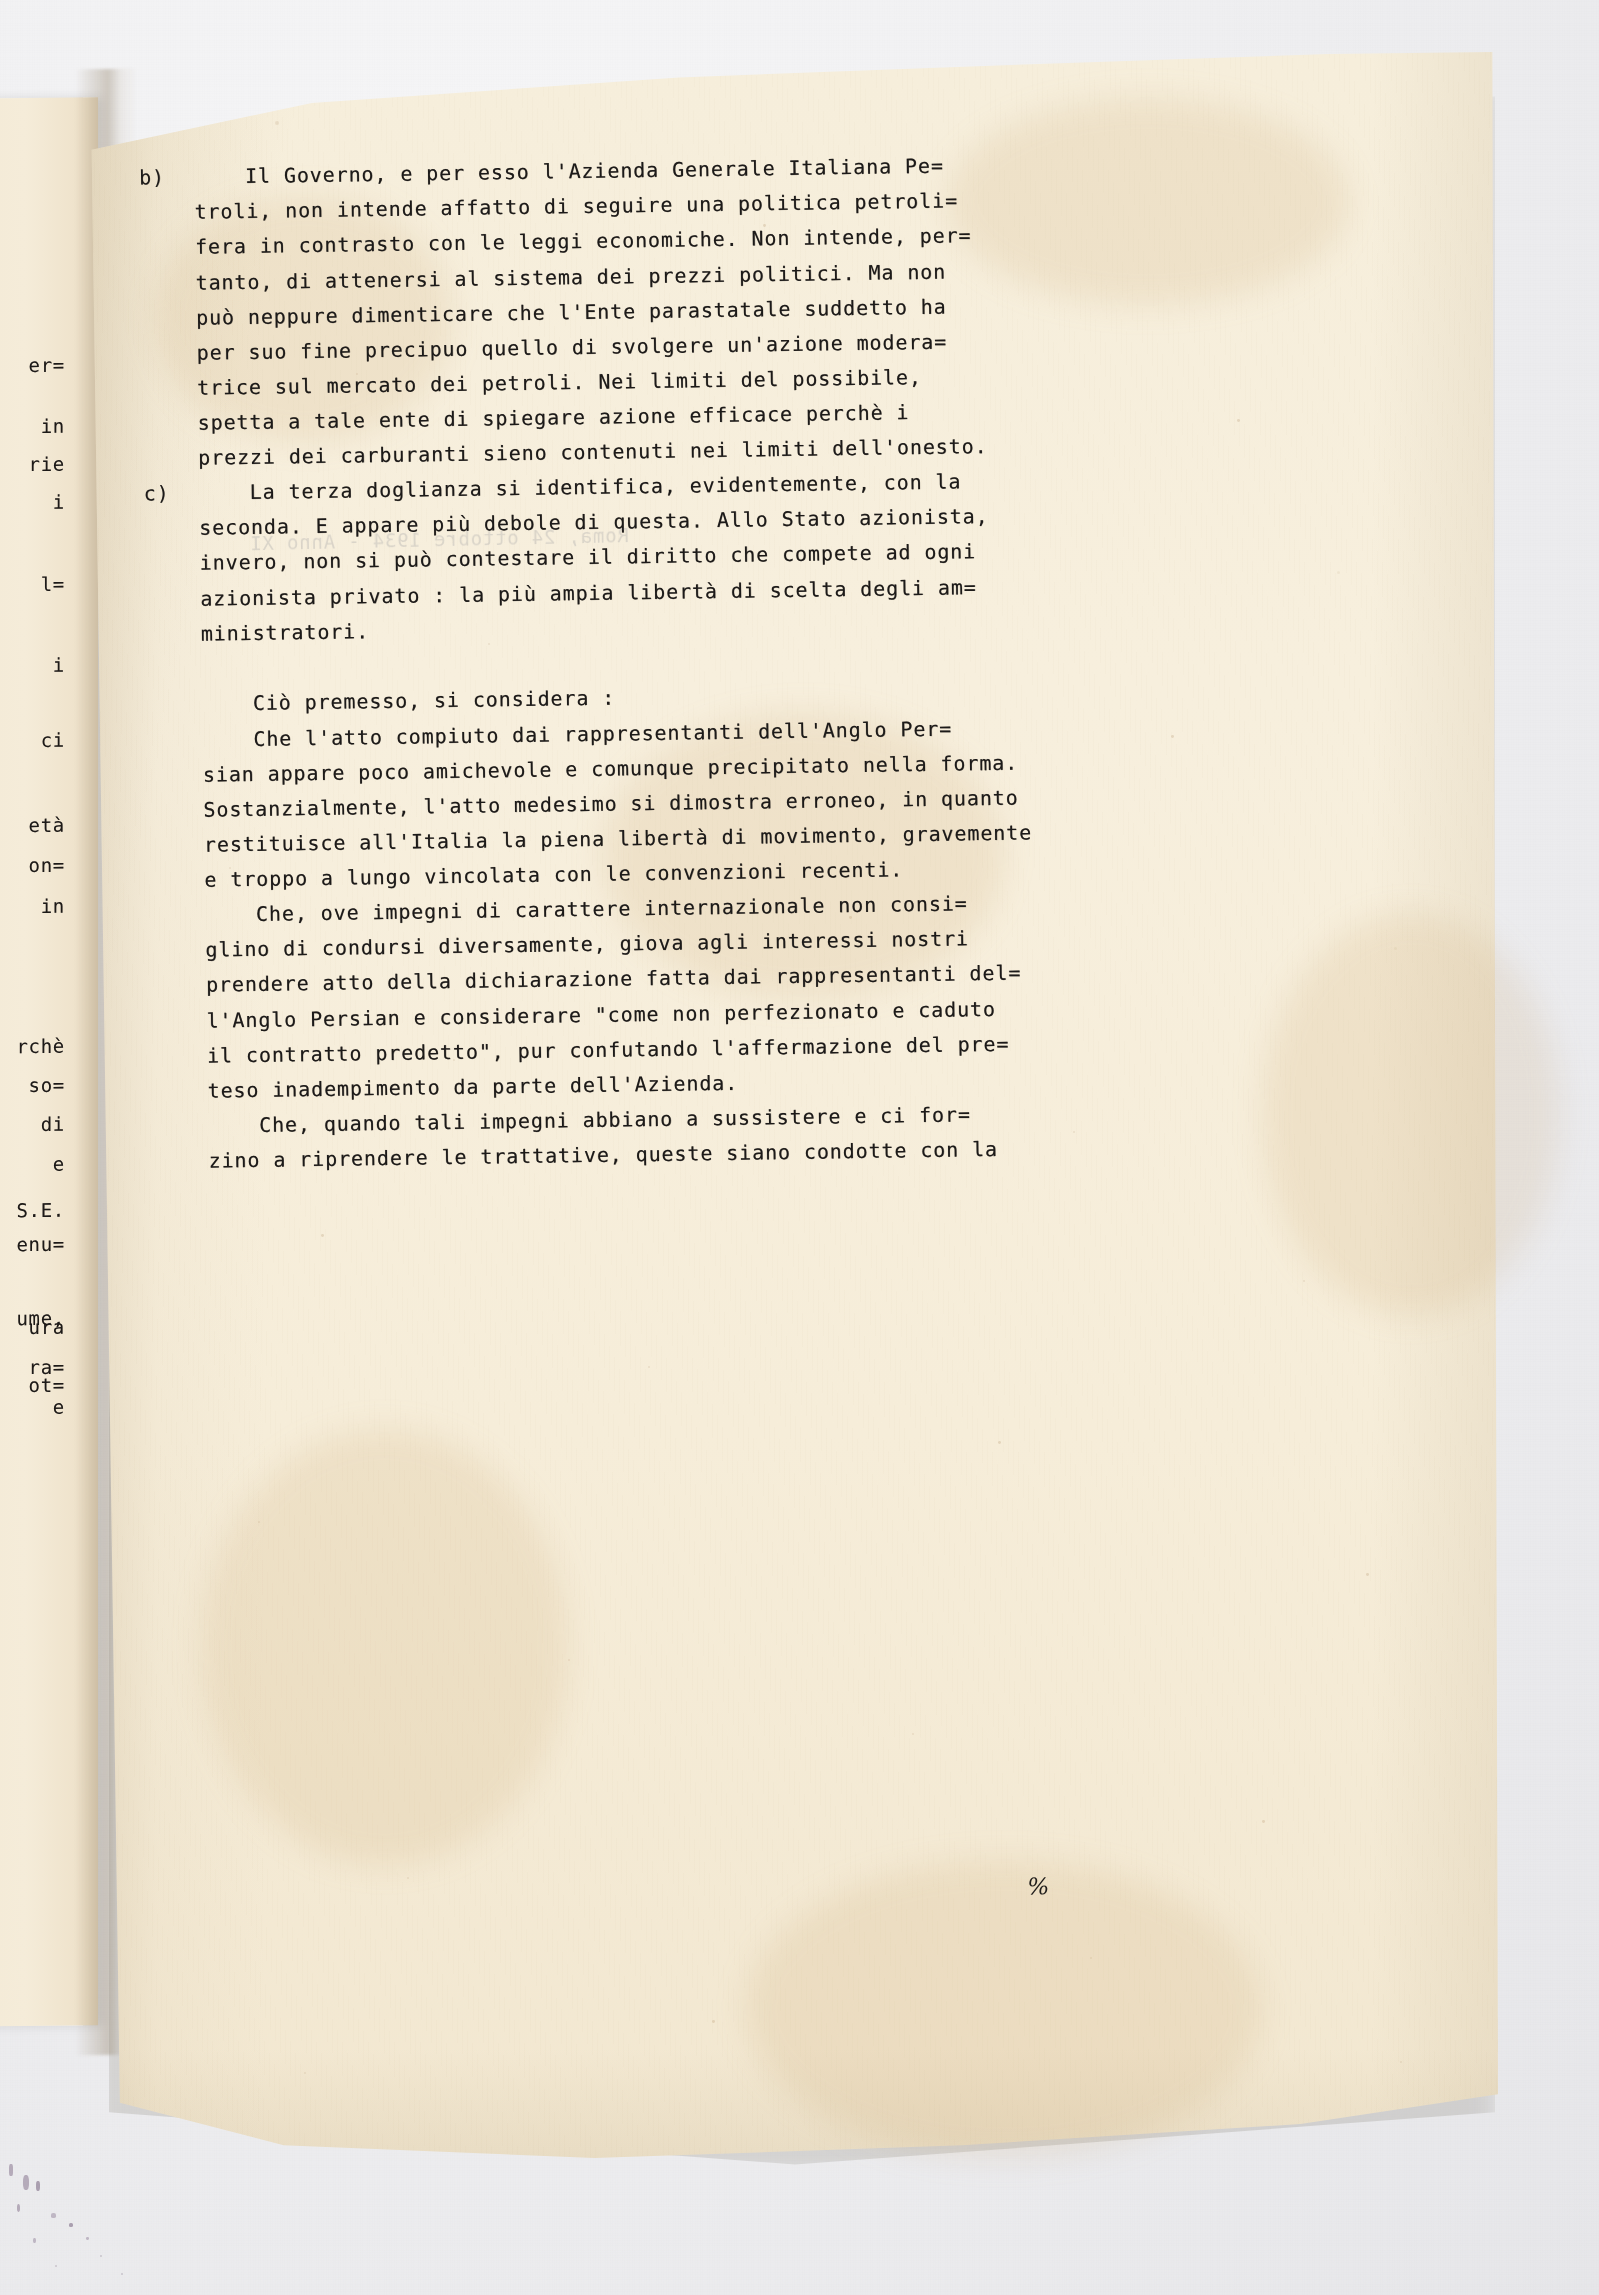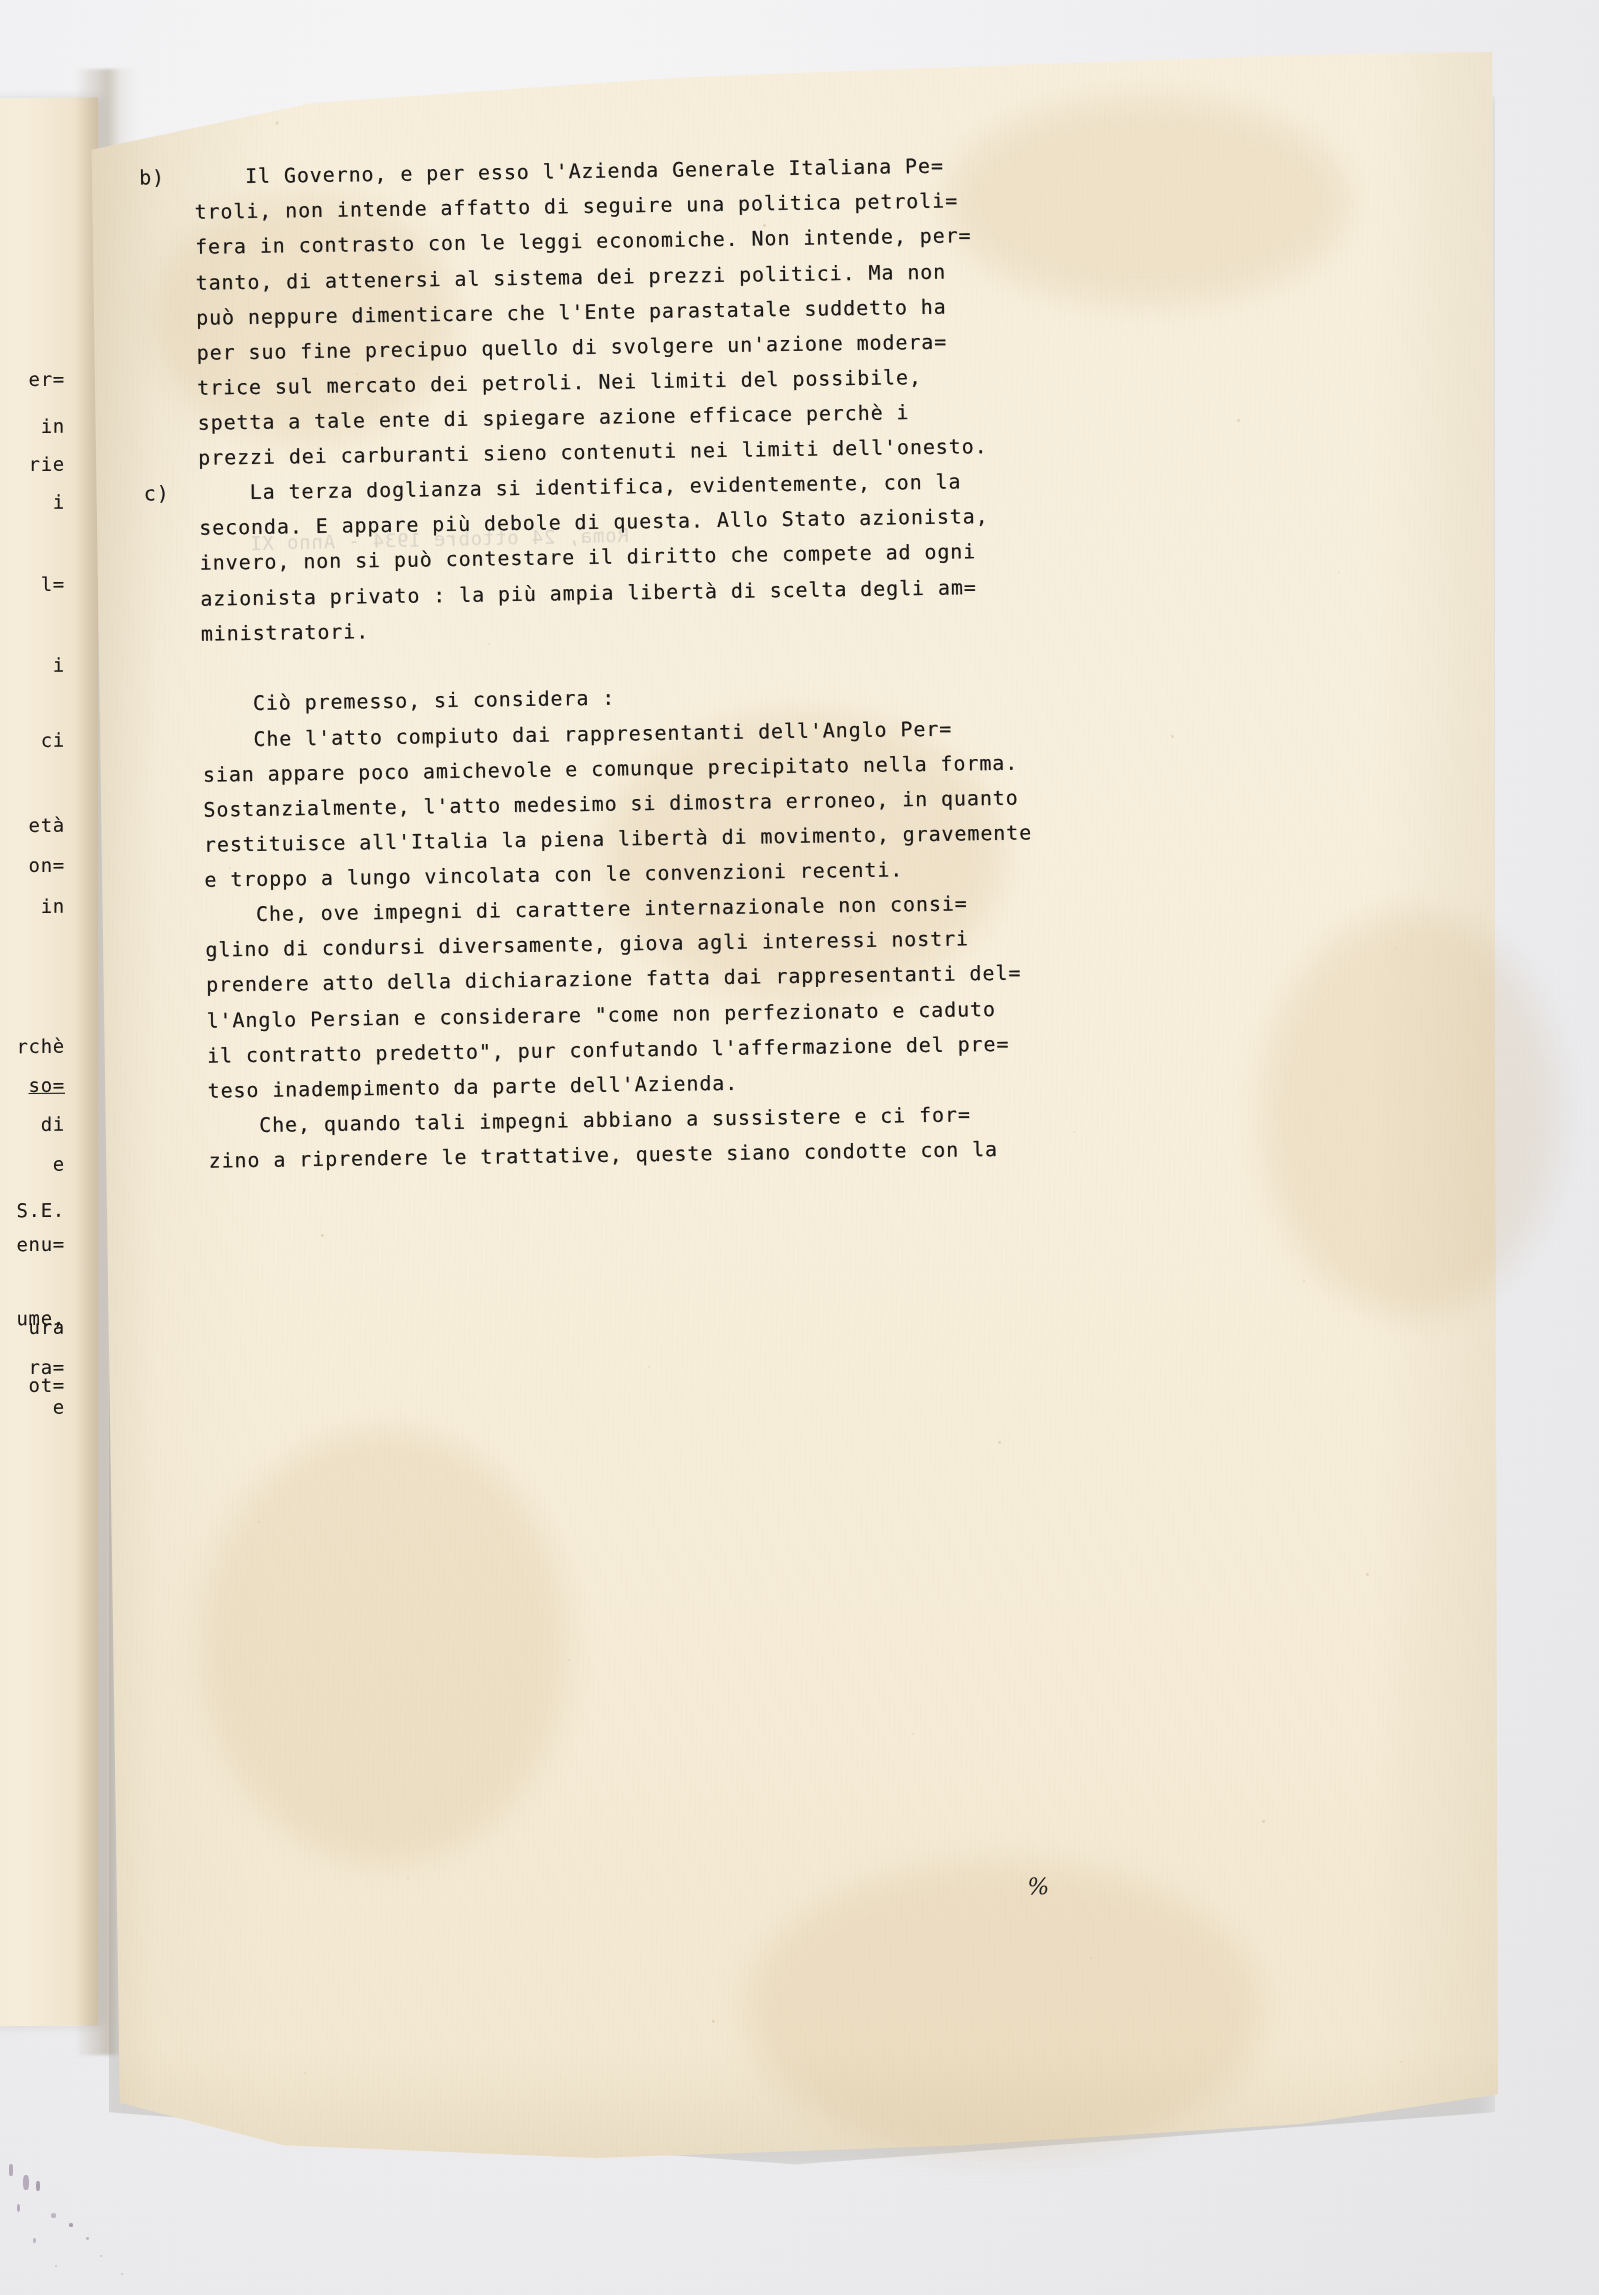--- a/index.html
+++ b/index.html
@@ -235,32 +235,32 @@
 
 <div id="scene">
 
   <div class="backdrop"></div>
   <div class="backdrop-grain"></div>
 
   <div class="sheet-drop"></div>
 
   <div class="left-leaf"></div>
   <div class="left-leaf-text" id="left-leaf-text">
-      <div class="ll" style="top: 270px;">er=</div>
+      <div class="ll" style="top: 256px;">er=</div>
       <div class="ll" style="top: 317px;">in</div>
       <div class="ll" style="top: 355px;">rie</div>
       <div class="ll" style="top: 393px;">i</div>
       <div class="ll" style="top: 475px;">l=</div>
       <div class="ll" style="top: 556px;">i</div>
       <div class="ll" style="top: 631px;">ci</div>
       <div class="ll" style="top: 716px;">età</div>
       <div class="ll" style="top: 756px;">on=</div>
       <div class="ll" style="top: 797px;">in</div>
       <div class="ll" style="top: 937px;">rchè</div>
-      <div class="ll" style="top: 976px; text-decoration: underline;">so=</div>
+      <div class="ll" style="top: 976px;">so=</div>
       <div class="ll" style="top: 1015px; text-align: right;">di</div>
       <div class="ll" style="top: 1055px;">e</div>
       <div class="ll" style="top: 1095px; margin-top: 6px;">S.E.</div>
       <div class="ll" style="top: 1135px;">enu=</div>
       <div class="ll" style="top: 1209px;">ume,</div>
       <div class="ll" style="top: 1218px;">ura</div>
       <div class="ll" style="top: 1258px;">ra=</div>
       <div class="ll" style="top: 1298px;">e</div>
       <div class="ll" style="top: 1276px;">ot=</div>
     </div>

